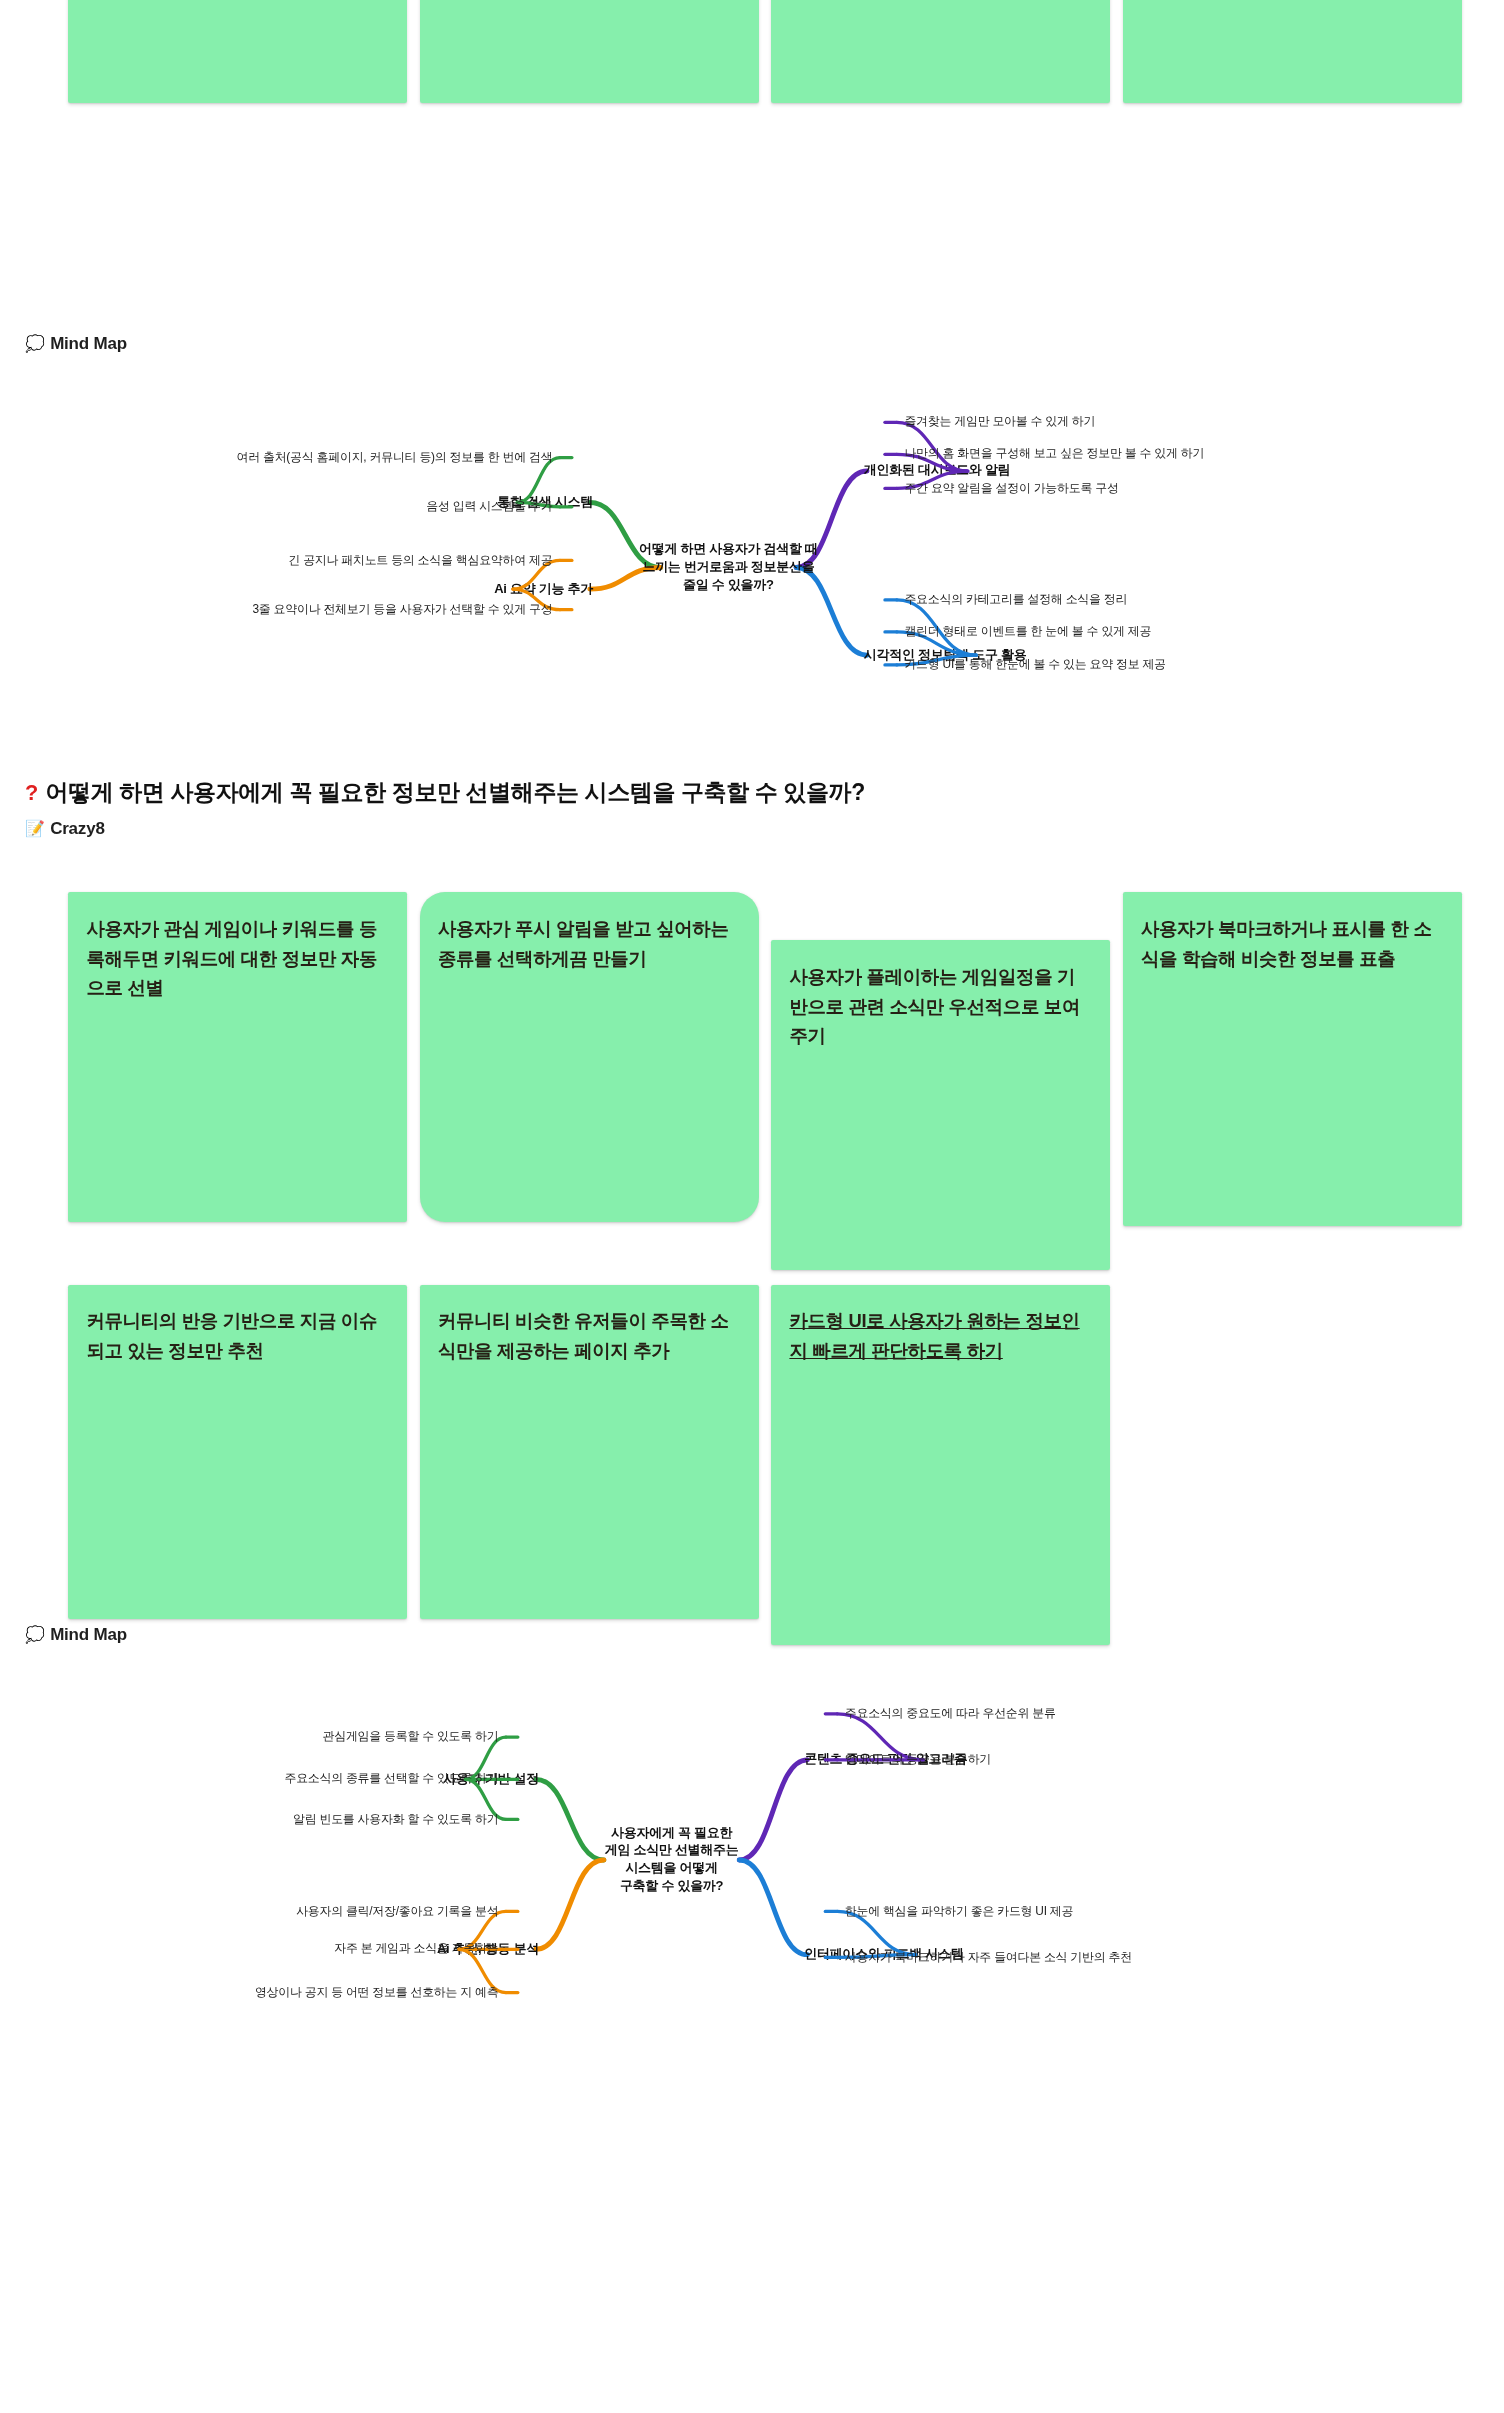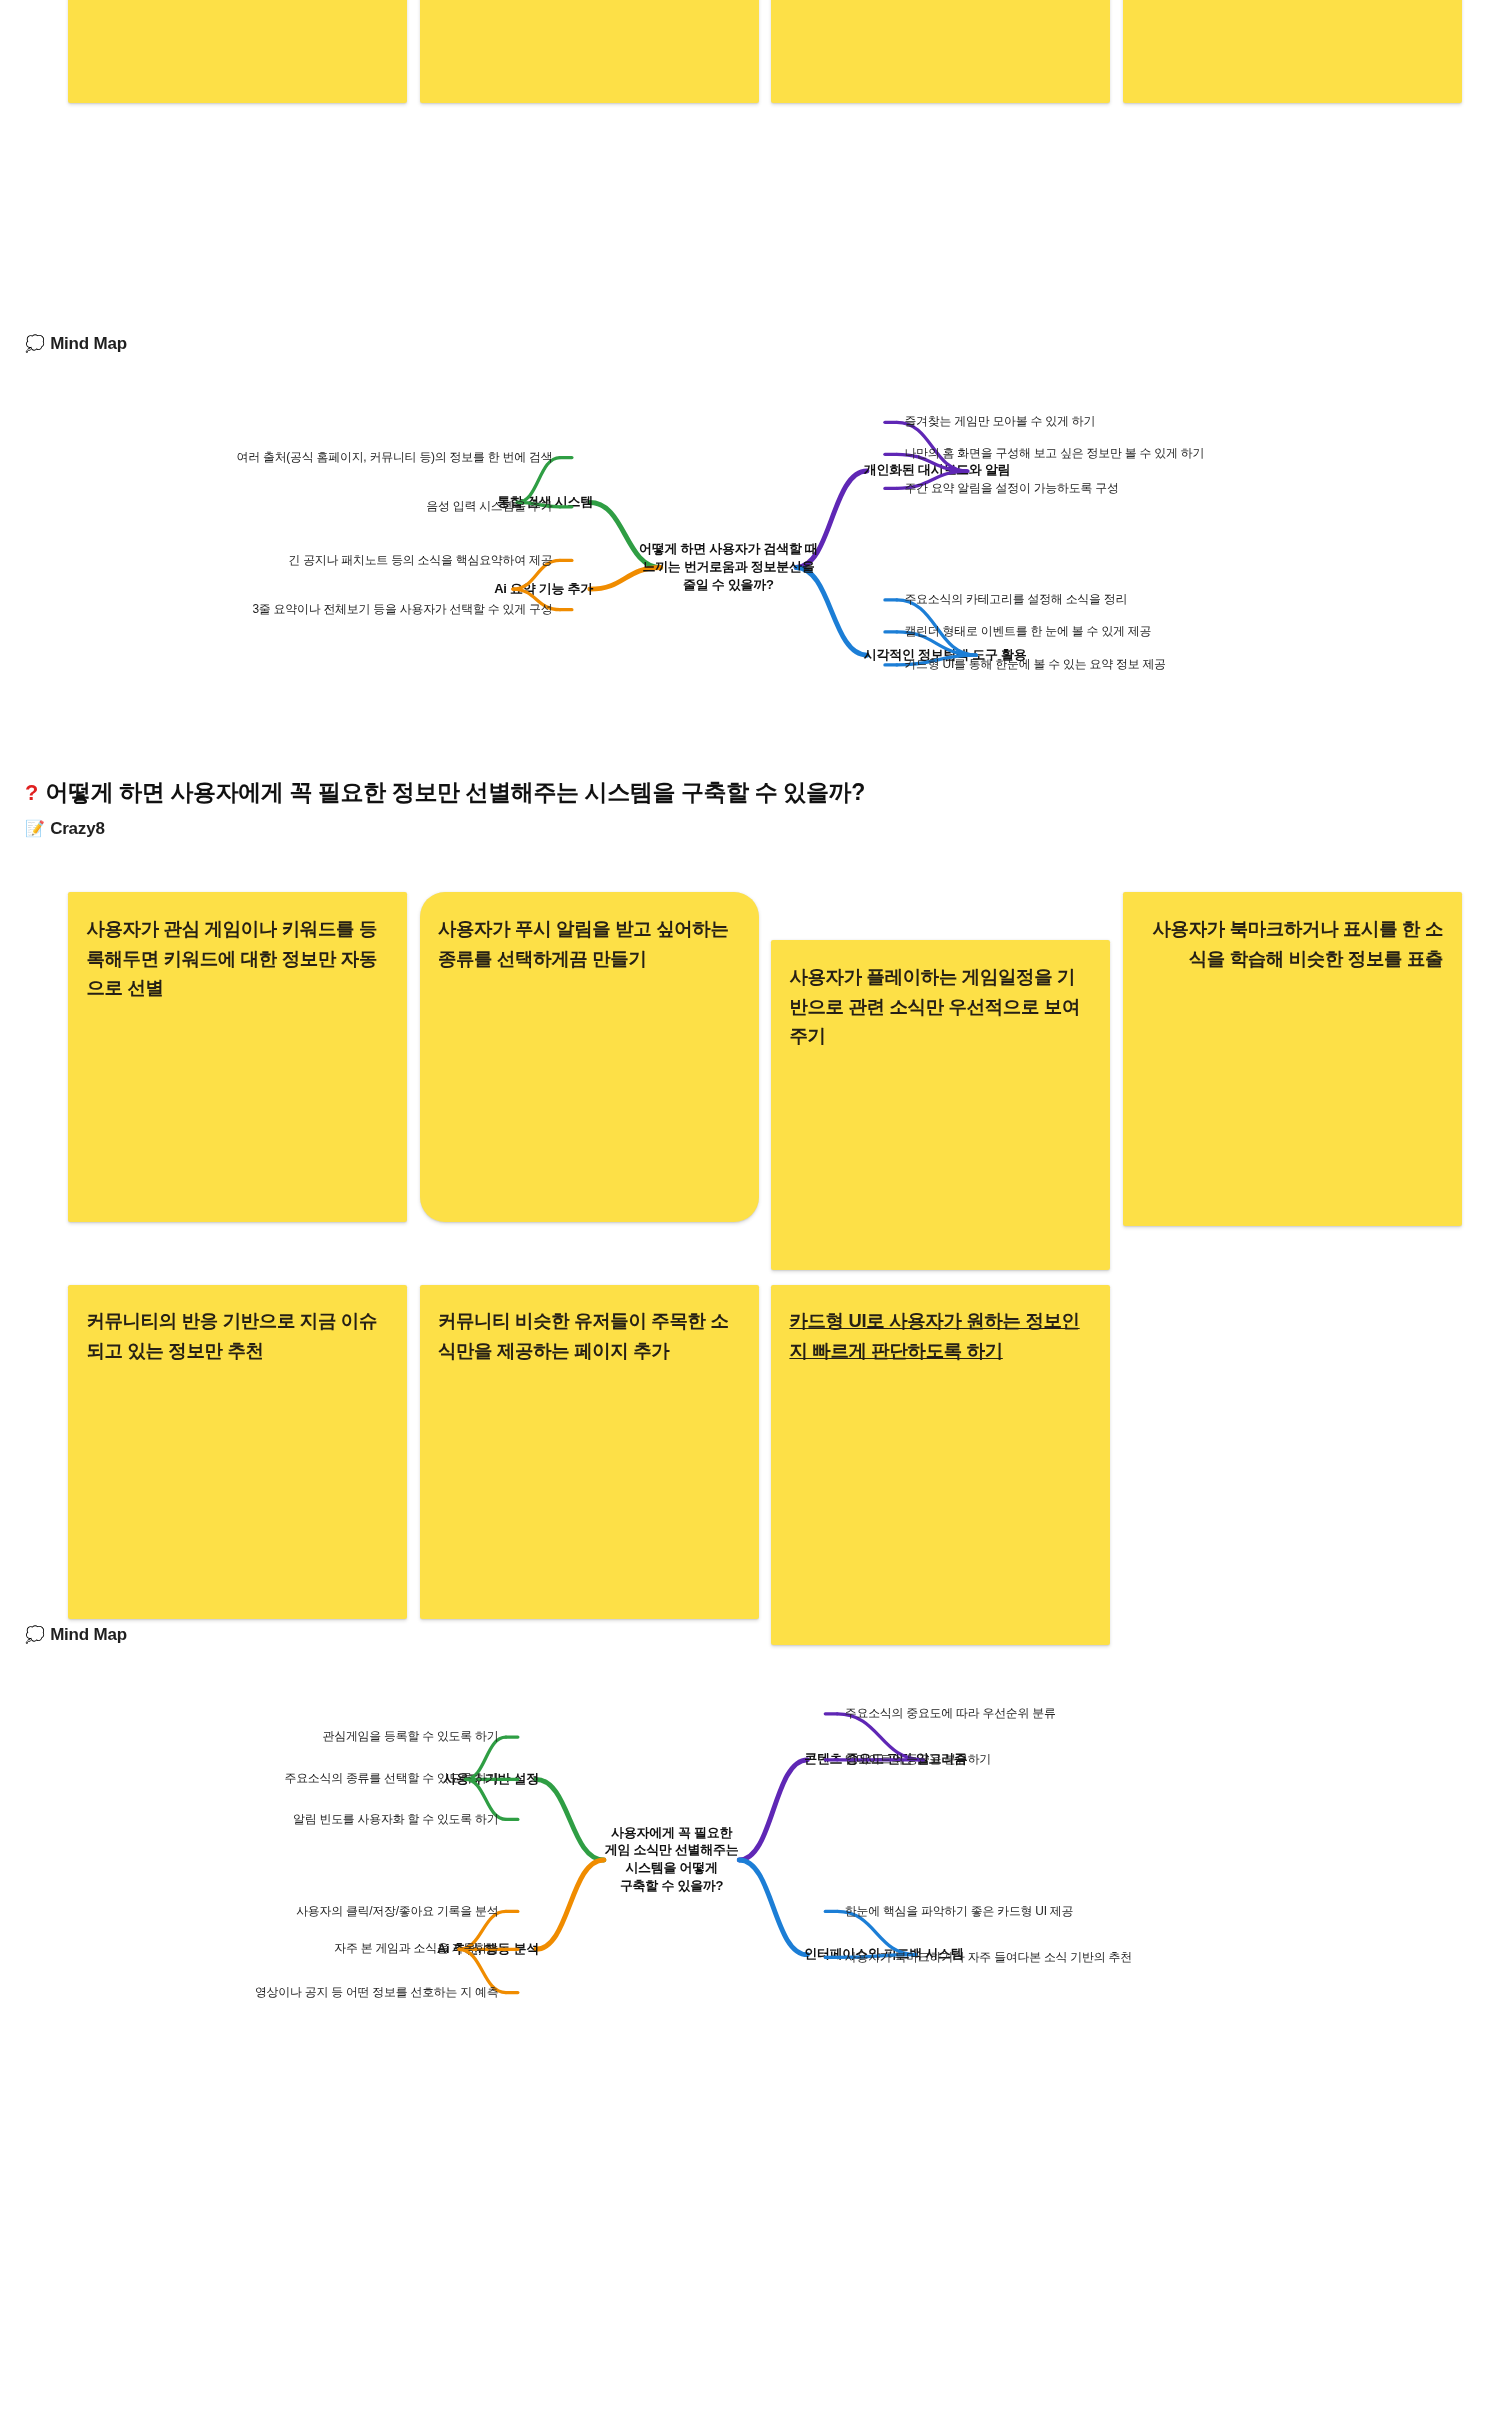--- a/index.html
+++ b/index.html
@@ -52,21 +52,21 @@
   }
 
   
   .sticky-grid {
     position: absolute;
     display: grid;
     grid-template-columns: repeat(4, 339px);
     column-gap: 12.5px;
   }
   .sticky {
-    background: #fde047;
+    background: #86efac;
     border-radius: 2.2px;
     box-shadow: 0 1.6px 3.8px rgba(0,0,0,0.13), 0 0.5px 1.1px rgba(0,0,0,0.08);
     padding: 21.7px 18.4px 16px 18.4px;
     font-size: 18.4px;
     line-height: 1.62;
     font-weight: 600;
     letter-spacing: -0.3px;
     color: #262015;
     overflow: hidden;
   }
@@ -172,21 +172,21 @@
 <div class="sticky-grid" id="crazy8-grid" style="left:68px; top:892px; row-gap:14.6px;">
     <div class="sticky" style="height: 330px;">
       <div>사용자가 관심 게임이나 키워드를 등록해두면 키워드에 대한 정보만 자동으로 선별</div>
     </div>
     <div class="sticky" style="height: 330px; border-radius: 25px;">
       <div>사용자가 푸시 알림을 받고 싶어하는 종류를 선택하게끔 만들기</div>
     </div>
     <div class="sticky" style="height: 330px; margin-top: 48px;">
       <div>사용자가 플레이하는 게임일정을 기반으로 관련 소식만 우선적으로 보여주기</div>
     </div>
-    <div class="sticky" style="height: 334px; text-align: right;">
+    <div class="sticky" style="height: 334px;">
       <div>사용자가 북마크하거나 표시를 한 소식을 학습해 비슷한 정보를 표출</div>
     </div>
     <div class="sticky" style="height: 334px;">
       <div>커뮤니티의 반응 기반으로 지금 이슈되고 있는 정보만 추천</div>
     </div>
     <div class="sticky" style="height: 334px;">
       <div>커뮤니티 비슷한 유저들이 주목한 소식만을 제공하는 페이지 추가</div>
     </div>
     <div class="sticky" style="height: 360px; text-decoration: underline;">
       <div>카드형 UI로 사용자가 원하는 정보인지 빠르게 판단하도록 하기</div>

